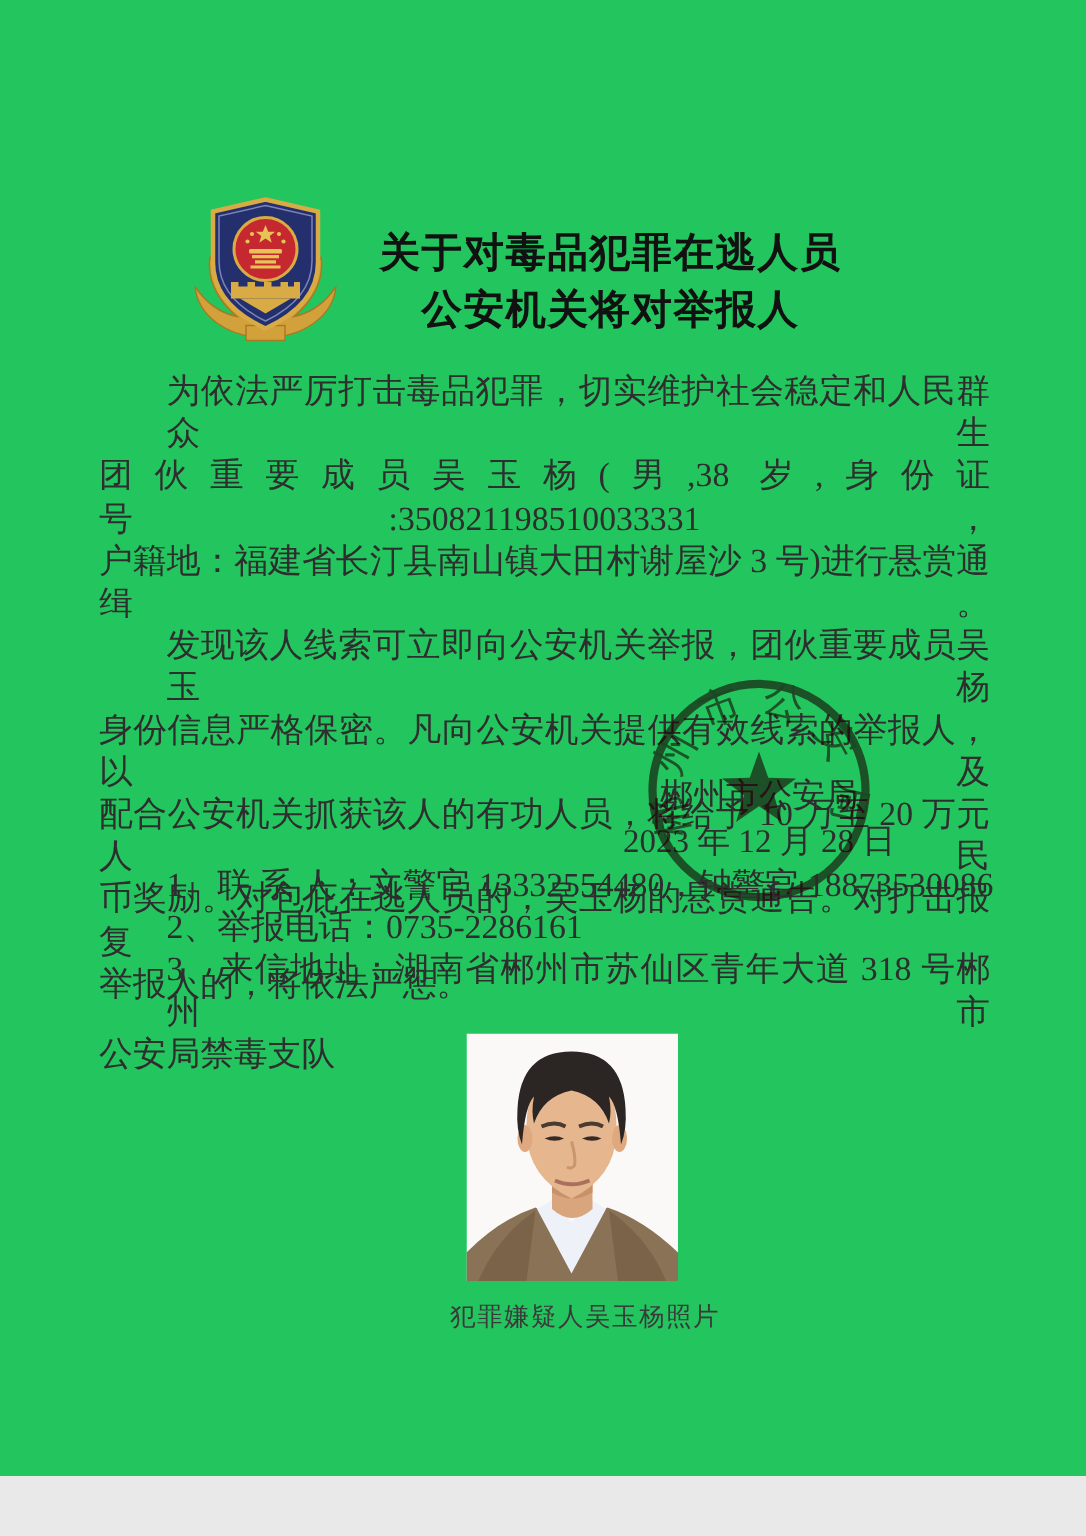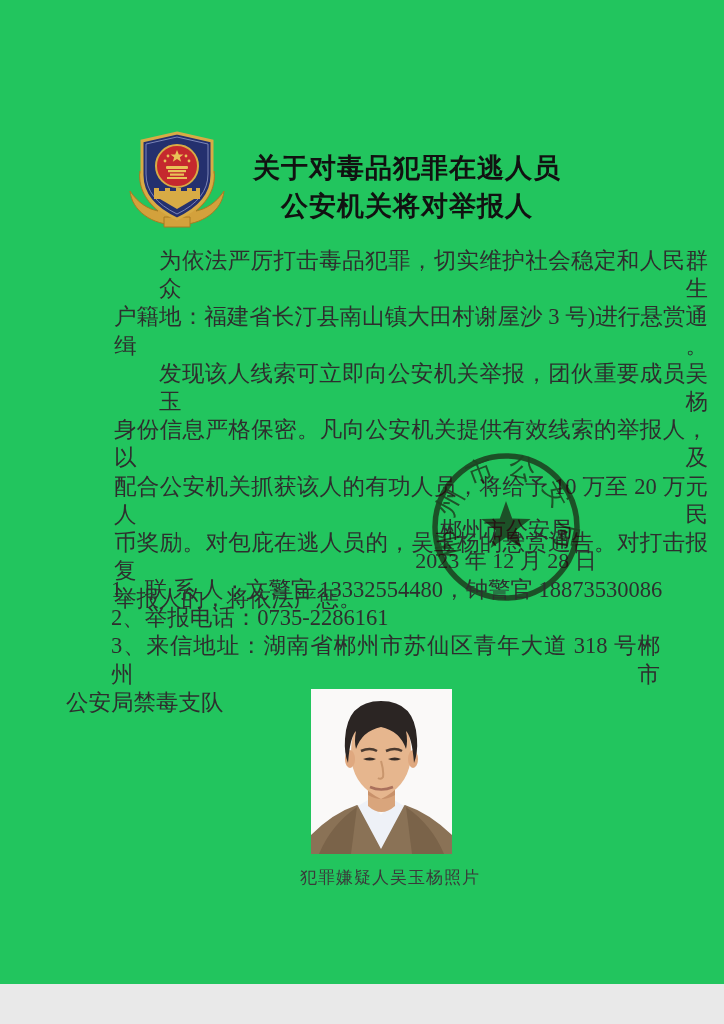--- a/index.html
+++ b/index.html
@@ -15,21 +15,21 @@
     position:absolute;left:246px;top:149px;width:322px;
     text-align:center;font-family:"Liberation Sans","DejaVu Sans",sans-serif;
     font-weight:bold;font-size:27px;line-height:38px;color:#111;
     letter-spacing:1px;
   }
   
   .doc-body{
     position:absolute;left:66px;top:247px;width:594px;
     font-size:22.5px;line-height:28.2px;color:#2e2e2e;
   }
-  .bline{width:100%;white-space:nowrap;margin-left:48px;}
+  .bline{width:100%;white-space:nowrap;}
   .bline.j{text-align:justify;text-align-last:justify;white-space:normal;}
   .bline.indent{text-indent:2em;}
   .bline.j.indent{text-indent:0;padding-left:2em;box-sizing:border-box;}
   
   .signature{
     position:absolute;left:394px;top:514px;width:224px;
     text-align:center;font-size:22px;line-height:31px;color:#2e2e2e;
   }
   
   .seal{
@@ -88,20 +88,21 @@
   </svg>
 
   <div class="title-block">
     <div>关于对毒品犯罪在逃人员</div>
     <div>公安机关将对举报人</div>
   </div>
 
   <div class="doc-body">
     <div>
       <div class="bline j indent">为依法严厉打击毒品犯罪，切实维护社会稳定和人民群众生</div>
+      <div class="bline j">团伙重要成员吴玉杨(男,38 岁,身份证号:350821198510033331，</div>
       <div class="bline j">户籍地：福建省长汀县南山镇大田村谢屋沙 3 号)进行悬赏通缉。</div>
     </div>
     <div>
       <div class="bline j indent">发现该人线索可立即向公安机关举报，团伙重要成员吴玉杨</div>
       <div class="bline j">身份信息严格保密。凡向公安机关提供有效线索的举报人，以及</div>
       <div class="bline j">配合公安机关抓获该人的有功人员，将给予 10 万至 20 万元人民</div>
       <div class="bline j">币奖励。对包庇在逃人员的，吴玉杨的悬赏通告。对打击报复</div>
       <div class="bline">举报人的，将依法严惩。</div>
     </div>
   </div>

